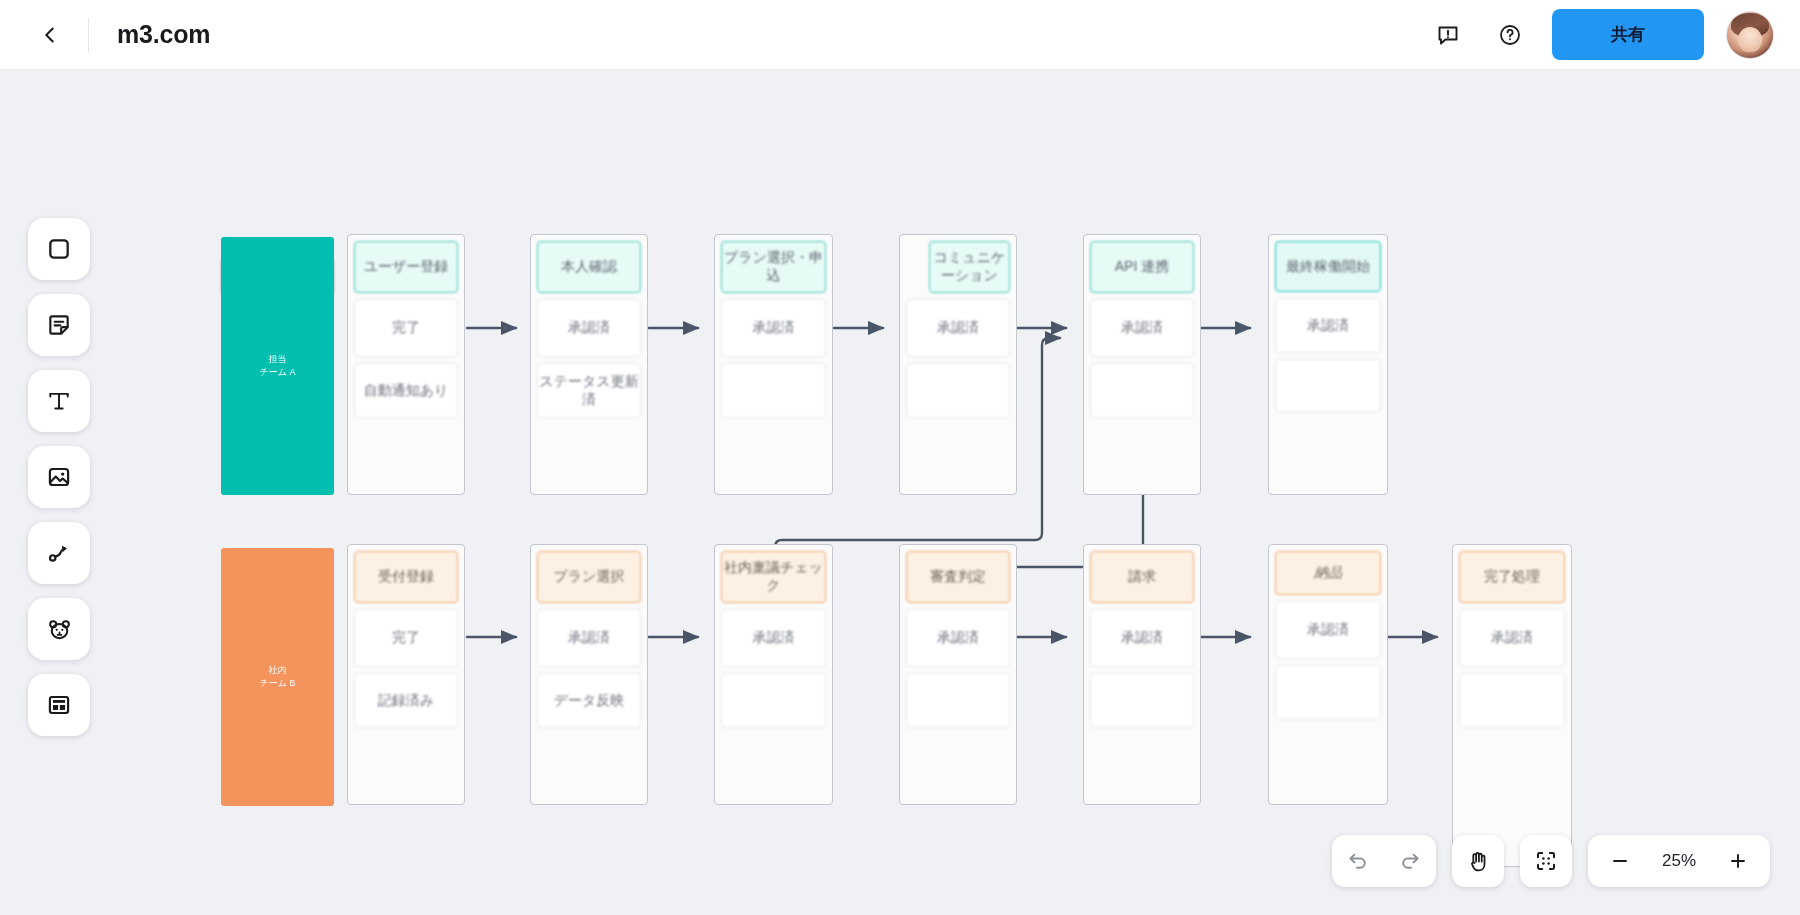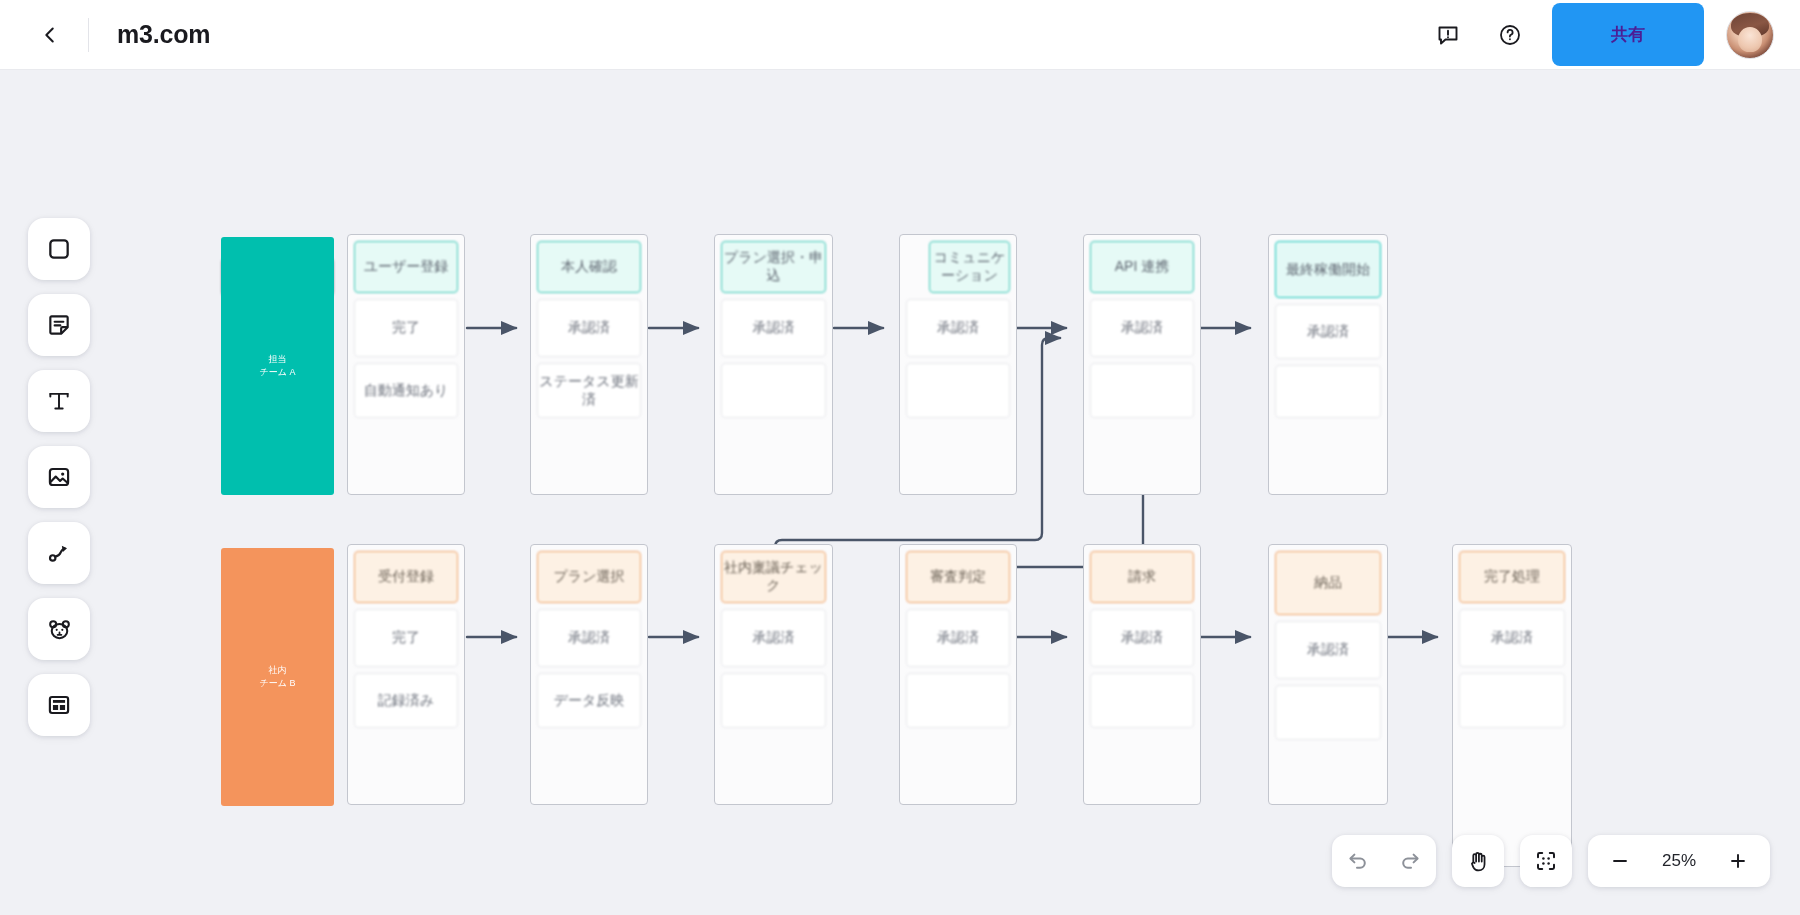--- a/index.html
+++ b/index.html
@@ -35,22 +35,22 @@
   .hdr-right {
     margin-left: auto; display: flex; align-items: center; gap: 22px;
     margin-right: 26px;
   }
   .icon-btn {
     width: 40px; height: 40px; border-radius: 8px;
     display: flex; align-items: center; justify-content: center;
     cursor: pointer;
   }
   .share-btn {
-    width: 152px; height: 63px; border-radius: 8px;
-    background: #2196F3; color: #4c1d95;
+    width: 152px; height: 51px; border-radius: 8px;
+    background: #2196F3; color: #0f172a;
     font-size: 17px; font-weight: bold;
     display: flex; align-items: center; justify-content: center;
     cursor: pointer; border: none;
     font-family: "Liberation Sans", sans-serif;
   }
   .avatar {
     width: 48px; height: 48px; border-radius: 50%;
     overflow: hidden; cursor: pointer;
     background: radial-gradient(circle at 42% 36%, #f6e0d2 0%, #e8c0a8 34%, #c98f73 58%, #7d4b3c 78%, #5a3228 100%);
     position: relative;
@@ -305,21 +305,21 @@
     <div class="cell blank" style="height:55px;"></div>
   </div>
 
   <div class="card" style="left:1083px; top:164px; width:118px; height:261px;">
     <div class="cell head-teal" style="height:52px;">API 連携</div>
     <div class="cell" style="height:58px;">承認済</div>
     <div class="cell blank" style="height:55px;"></div>
   </div>
 
   <div class="card" style="left:1268px; top:164px; width:120px; height:261px;">
-    <div class="cell head-teal-bright" style="height:57px;text-align:center;">最終稼働開始</div>
+    <div class="cell head-teal-bright" style="height:51px;text-align:center;">最終稼働開始</div>
     <div class="cell" style="height:55px;">承認済</div>
     <div class="cell blank" style="height:53px;"></div>
   </div>
 
   <div class="card" style="left:347px; top:474px; width:118px; height:261px;">
     <div class="cell head-orange" style="height:52px;">受付登録</div>
     <div class="cell" style="height:58px;">完了</div>
     <div class="cell" style="height:55px;">記録済み</div>
   </div>
 
@@ -341,21 +341,21 @@
     <div class="cell blank" style="height:55px;"></div>
   </div>
 
   <div class="card" style="left:1083px; top:474px; width:118px; height:261px;">
     <div class="cell head-orange" style="height:52px;">請求</div>
     <div class="cell" style="height:58px;">承認済</div>
     <div class="cell blank" style="height:55px;"></div>
   </div>
 
   <div class="card" style="left:1268px; top:474px; width:120px; height:261px;">
-    <div class="cell head-orange" style="height:64px;">納品</div>
+    <div class="cell head-orange" style="height:44px;font-style:italic;">納品</div>
     <div class="cell" style="height:58px;">承認済</div>
     <div class="cell blank" style="height:55px;"></div>
   </div>
 
   <div class="card" style="left:1452px; top:474px; width:120px; height:323px;">
     <div class="cell head-orange" style="height:52px;">完了処理</div>
     <div class="cell" style="height:58px;">承認済</div>
     <div class="cell blank" style="height:55px;"></div>
   </div>
 

